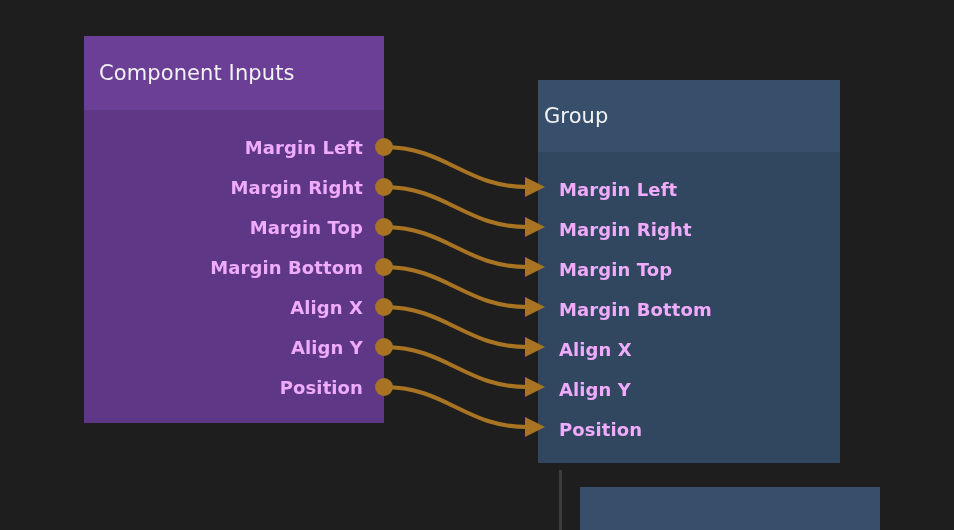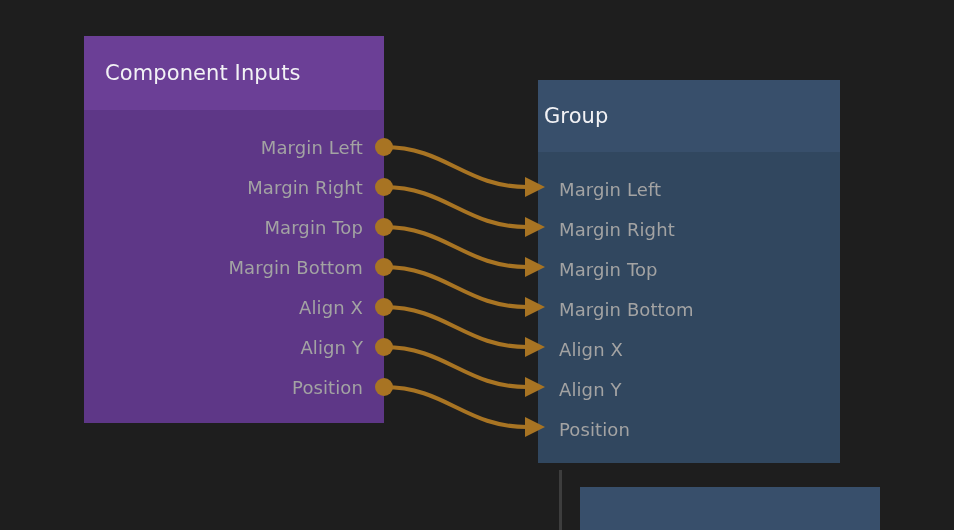--- a/index.html
+++ b/index.html
@@ -47,39 +47,39 @@
     width: 100%;
   }
   .port-row {
     box-sizing: border-box;
     height: 40px;
     display: flex;
     align-items: center;
     position: relative;
   }
   .port-label {
-    color: #a3a3a3;
+    color: #f0abfc;
     font-size: 18px;
-    font-weight: 400;
+    font-weight: 700;
     white-space: nowrap;
     letter-spacing: 0.1px;
   }
 
   
   #node-component-inputs {
     left: 84px;
     top: 36px;
     width: 300px;
     height: 387px;
     background: #5e3787;
   }
   #node-component-inputs .node-header {
     height: 74px;
     background: #6b3f96;
-    padding-left: 21px;
+    padding-left: 15px;
   }
   #node-component-inputs .node-body {
     padding-top: 17px;
   }
   #node-component-inputs .port-row {
     justify-content: flex-end;
     padding-right: 21px;
   }
 
   

